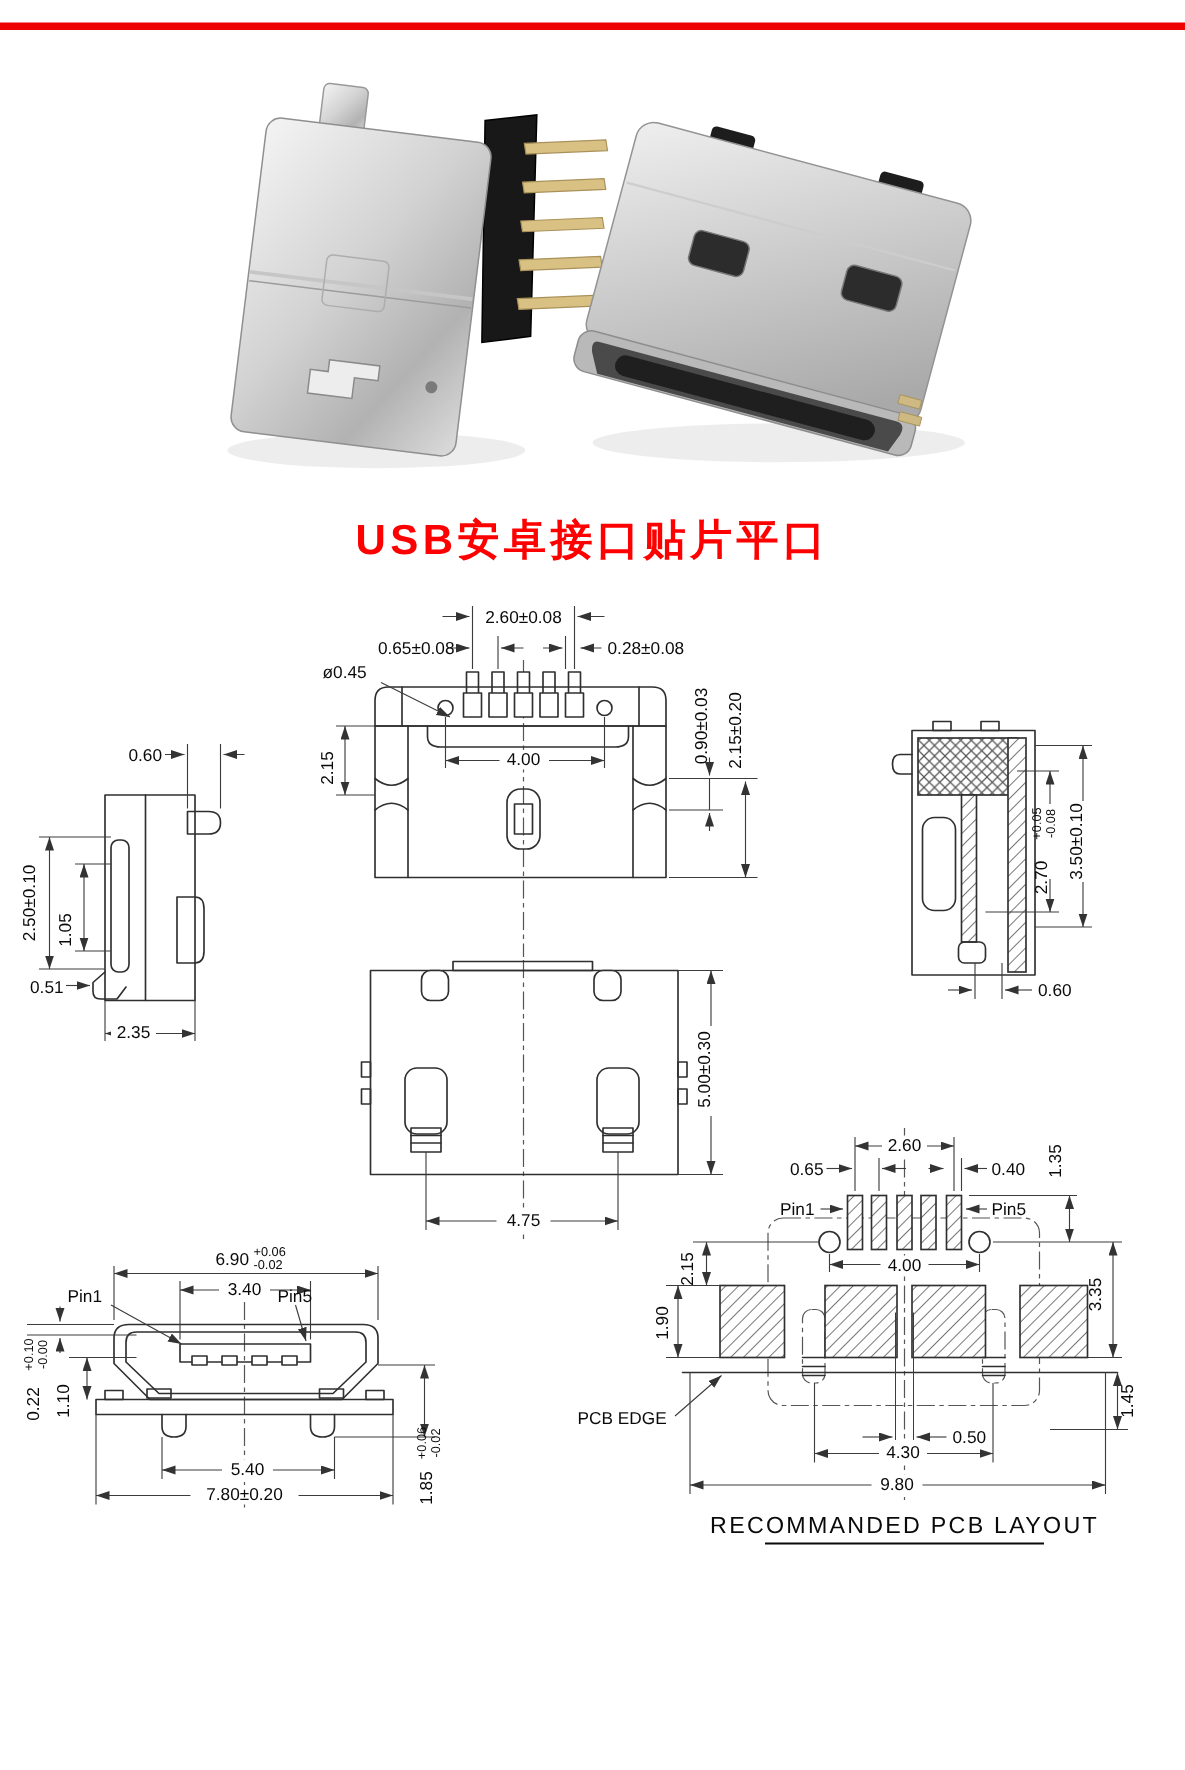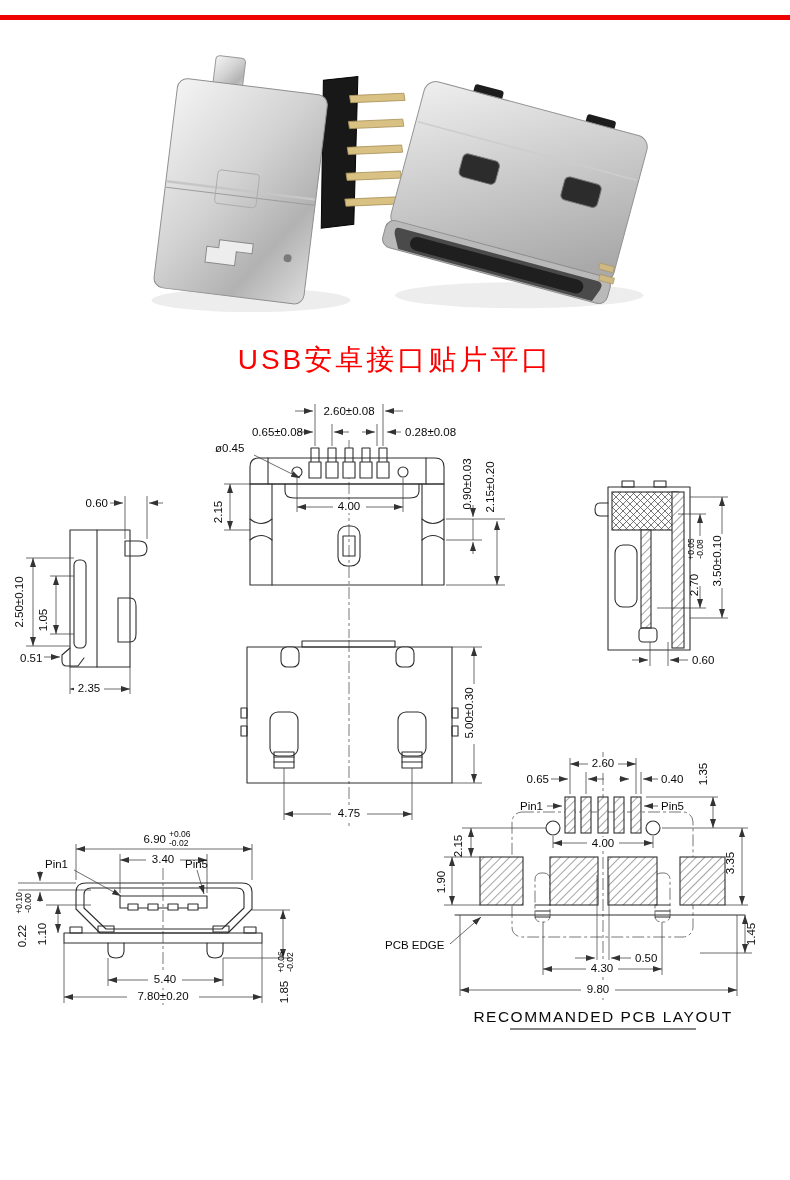--- a/index.html
+++ b/index.html
@@ -1,21 +1,21 @@
 <!DOCTYPE html>
 <html><head>
 <meta charset="utf-8">
 <style>
   html,body{margin:0;padding:0;background:#fff;}
   .page{position:relative;width:790px;height:1180px;background:#fff;overflow:hidden;
         font-family:"Liberation Sans",sans-serif;}
   .rule{position:absolute;left:0;top:15px;width:100%;height:5px;background:#ee0202;}
   .photo{position:absolute;left:0;top:22px;width:790px;height:308px;}
   .title{position:absolute;left:0;top:341px;width:100%;text-align:center;
-         font-size:28px;font-weight:normal;color:#fe0000;letter-spacing:3px;
+         font-size:28px;font-weight:bold;color:#fe0000;letter-spacing:3px;
          font-family:"Liberation Sans",sans-serif;}
   .drawings{position:absolute;left:0;top:385px;width:790px;height:675px;}
   
   .ln{fill:none;stroke:#2f2f2f;stroke-width:1.1;stroke-linejoin:round;stroke-linecap:round;}
   .lnw{fill:#fff;stroke:#2f2f2f;stroke-width:1.1;stroke-linejoin:round;}
   .thin{fill:none;stroke:#3c3c3c;stroke-width:0.7;}
   .ext{stroke:#3c3c3c;stroke-width:0.75;fill:none;}
   .dim{stroke:#3c3c3c;stroke-width:0.75;fill:none;
        marker-start:url(#arrS);marker-end:url(#arrE);}
   .dimE{stroke:#3c3c3c;stroke-width:0.75;fill:none;marker-end:url(#arrE);}

